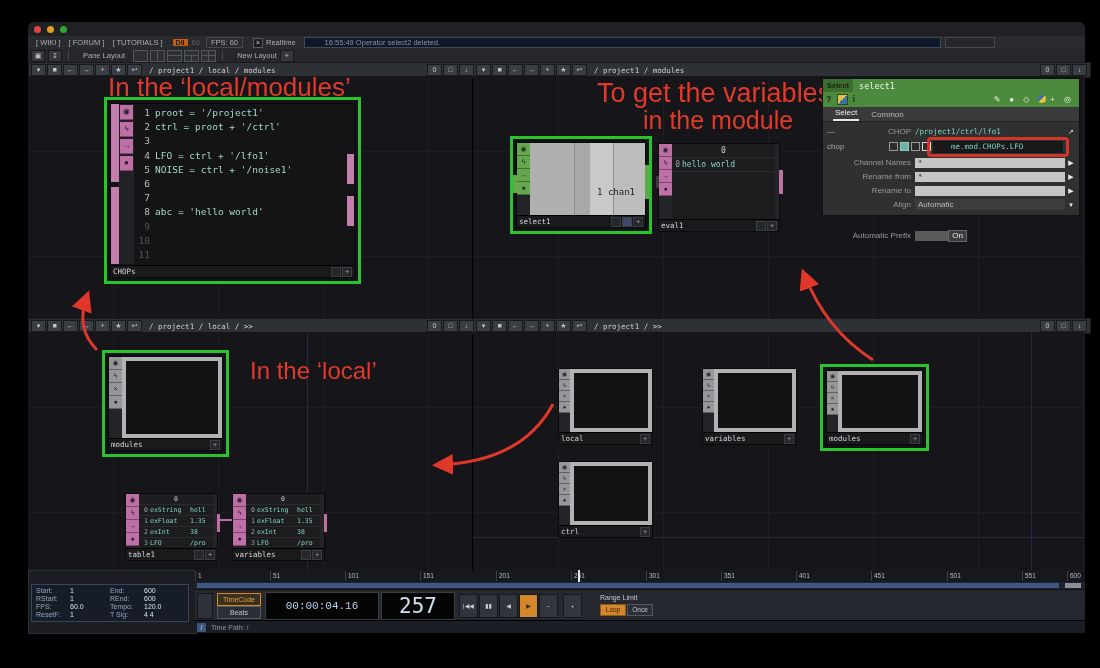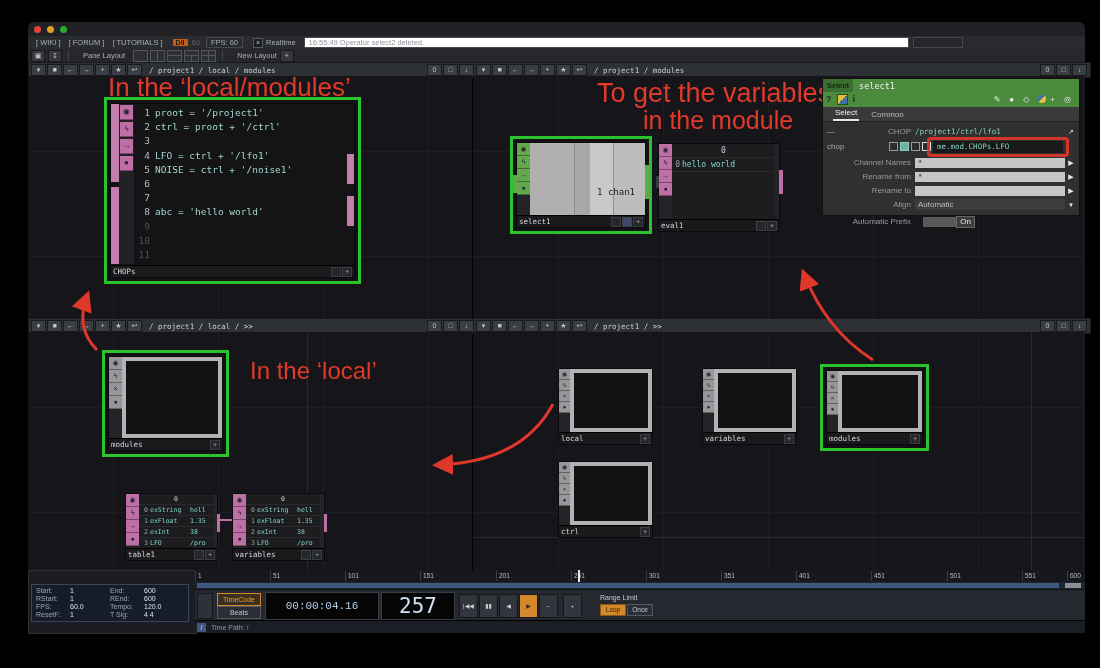--- a/index.html
+++ b/index.html
@@ -14,22 +14,22 @@
   #menubar{position:absolute;left:28px;top:36px;width:1057px;height:13px;background:#292b2f;
            display:flex;align-items:center;font-size:7.5px;color:#a9adb2;}
   .menu-item{margin-left:8px;white-space:nowrap;}
   #dii-badge{margin-left:10px;background:#c06018;color:#2a1a08;font-weight:bold;font-size:7px;
              padding:0 3px;border-radius:1px;}
   #fps-shadow{margin-left:4px;color:#5c5f64;}
   #fps-field{margin-left:6px;border:1px solid #45484d;padding:0 4px;height:9px;line-height:9px;}
   #realtime-box{margin-left:10px;width:8px;height:8px;border:1px solid #55585d;background:#1b1c1f;
                 color:#c8cbd0;font-size:7px;line-height:8px;text-align:center;}
   #realtime-label{margin-left:3px;}
-  #status-field{margin-left:8px;width:595px;height:9px;border:1px solid #45484d;background:#ffffff;
-                line-height:9px;padding:0 4px;color:#8f949a;overflow:hidden;white-space:nowrap;}
+  #status-field{margin-left:8px;width:595px;height:9px;border:1px solid #45484d;background:#0f172a;
+                line-height:9px;padding:0 20px;color:#8f949a;overflow:hidden;white-space:nowrap;}
   #extra-field{margin-left:4px;width:48px;height:9px;border:1px solid #45484d;background:#26272a;}
   #layoutbar{position:absolute;left:28px;top:49px;width:1057px;height:13px;background:#26272b;
              display:flex;align-items:center;font-size:7.5px;color:#a9adb2;border-bottom:1px solid #141518;}
   .lb-btn{width:12px;height:10px;background:#35373c;border:1px solid #1a1b1e;color:#c3c6cb;
           font-size:7px;line-height:10px;text-align:center;margin-left:3px;}
   .lb-sep{width:1px;height:9px;background:#45484d;margin:0 6px;}
   .layout-thumb{width:13px;height:10px;border:1px solid #54575c;margin-left:2px;background:#2d2f33;position:relative;}
   .layout-thumb.v::after{content:"";position:absolute;left:6px;top:0;bottom:0;width:1px;background:#54575c;}
   .layout-thumb.h::after{content:"";position:absolute;top:4px;left:0;right:0;height:1px;background:#54575c;}
   .layout-thumb.t::after{content:"";position:absolute;top:4px;left:0;right:0;height:1px;background:#54575c;}
@@ -105,21 +105,21 @@
   .p-gutter{position:absolute;left:4px;color:#a8a8a8;}
   .p-field-light{flex:1;height:10px;background:#c6c6c6;color:#2a2a2a;line-height:10px;padding:0 3px;
                  font-family:"DejaVu Sans Mono",monospace;font-size:7px;}
   .p-arrow{width:12px;color:#e8e8e8;text-align:center;flex:none;font-size:7px;}
   .p-field-dark{flex:1;height:11px;background:#3c3c3c;color:#bcbcbc;line-height:11px;padding:0 3px;}
   .teal{color:#7fd4c4;font-family:"DejaVu Sans Mono",monospace;}
   .chk{width:7px;height:7px;border:1px solid #999;background:#2c2c2c;margin-right:2px;flex:none;}
   .chk.on{background:#6fb0a4;border-color:#8fd0c4;}
   #expr-wrap{position:relative;flex:1;height:12px;}
   #expr-field{position:absolute;left:0;right:14px;top:0;bottom:0;background:#191919;color:#7fd4c4;
-              font-family:"DejaVu Sans Mono",monospace;font-size:7.5px;line-height:12px;padding:0 4px;}
+              font-family:"DejaVu Sans Mono",monospace;font-size:7.5px;line-height:12px;padding:0 18px;}
   #expr-redbox{position:absolute;left:-6px;top:-4px;right:8px;bottom:-4px;border:3px solid #d2352a;border-radius:4px;pointer-events:none;}
   #toggle-track{width:34px;height:10px;background:#5a5a5a;position:relative;flex:none;}
   #toggle-on{position:absolute;right:-18px;top:-1px;background:#3c3c3c;border:1px solid #666;color:#e8e8e8;
              padding:0 3px;height:10px;line-height:10px;}
   
   #tl-left-blank{position:absolute;left:28px;top:570px;width:167px;height:62px;background:#1b1d23;border:1px solid #2c2f38;}
   #info-panel{position:absolute;left:31px;top:584px;width:158px;height:38px;background:#161c28;border:1px solid #39445c;
               font-size:7px;color:#a9b6cc;display:flex;padding:2px 4px;box-sizing:border-box;}
   .info-col{flex:1;display:flex;flex-direction:column;justify-content:space-between;}
   .info-row{display:flex;height:8px;line-height:8px;}
@@ -448,21 +448,21 @@
     <div class="p-row" style="top:105px;">
       <span class="p-label">Rename to</span>
       <span class="p-field-light"></span>
       <span class="p-arrow">▶</span>
     </div>
     <div class="p-row" style="top:119px;">
       <span class="p-label">Align</span>
       <span class="p-field-dark">Automatic</span>
       <span class="p-arrow" style="font-size:6px;">▼</span>
     </div>
-    <div class="p-row" style="top:136px;gap:8px;">
+    <div class="p-row" style="top:150px;">
       <span class="p-label">Automatic Prefix</span>
       <span id="toggle-track">
         <span id="toggle-on">On</span>
       </span>
     </div>
   </div>
 
   <div class="node sel" style="left:108px;top:356px;width:115px;height:95px;">
     <div class="flags grayf">
       <span class="flag">◉</span>

